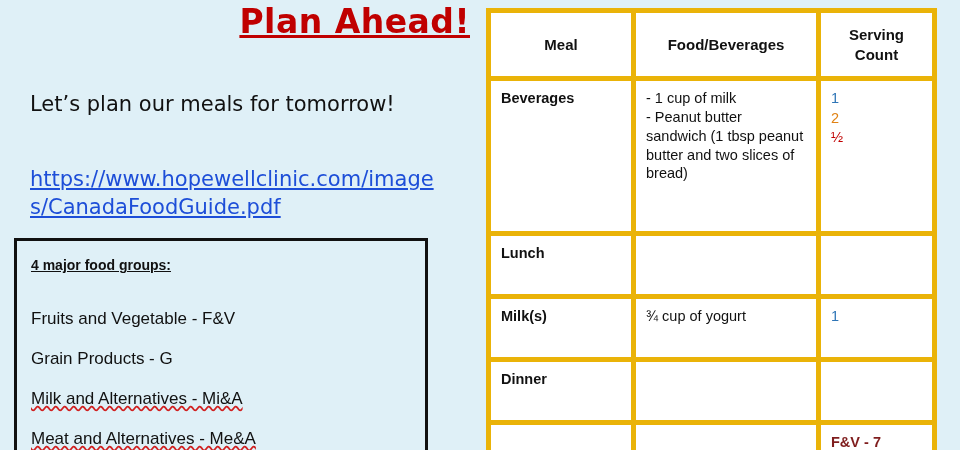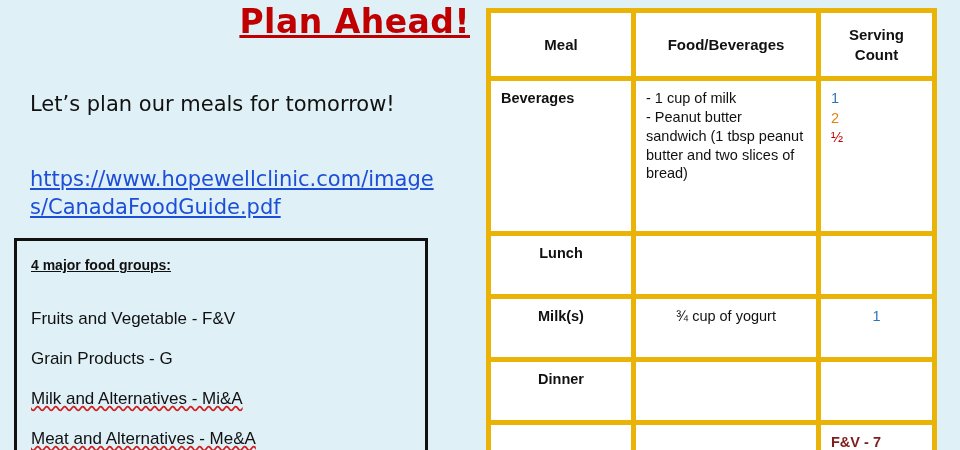--- a/index.html
+++ b/index.html
@@ -131,21 +131,21 @@
     font-size: 16px;
   }
   .count-cell div { line-height: 1.35; }
   .c-blue { color: #2e75b6; }
   .c-orange { color: #e08214; }
   .c-red { color: #c00000; }
   .c-green { color: #7f1d1d; font-weight: bold; }
   .c-olive { color: #be185d; }
 
   .row-tall td { height: 134px; }
-  .row-mid td { height: 42px; text-align: center; }
+  .row-mid td { height: 42px; }
   .row-summary td { height: 70px; }
 </style>
 </head>
 <body>
 
 <div id="left-column">
 
   <div id="slide-title">Plan Ahead!</div>
 
   <div id="intro-text">Let’s plan our meals for tomorrow!</div>

